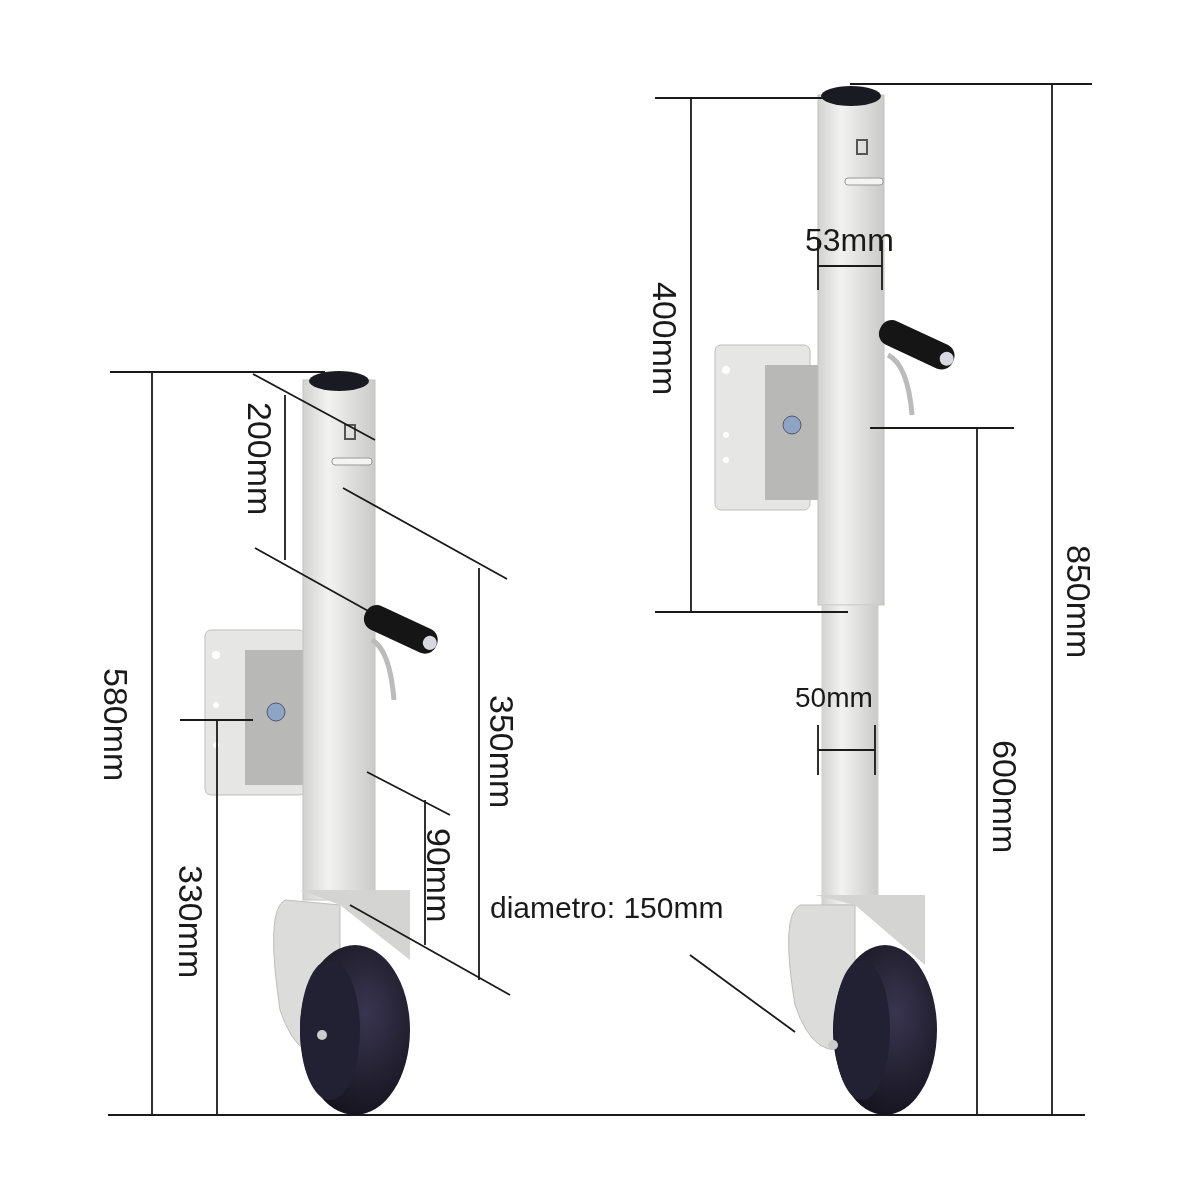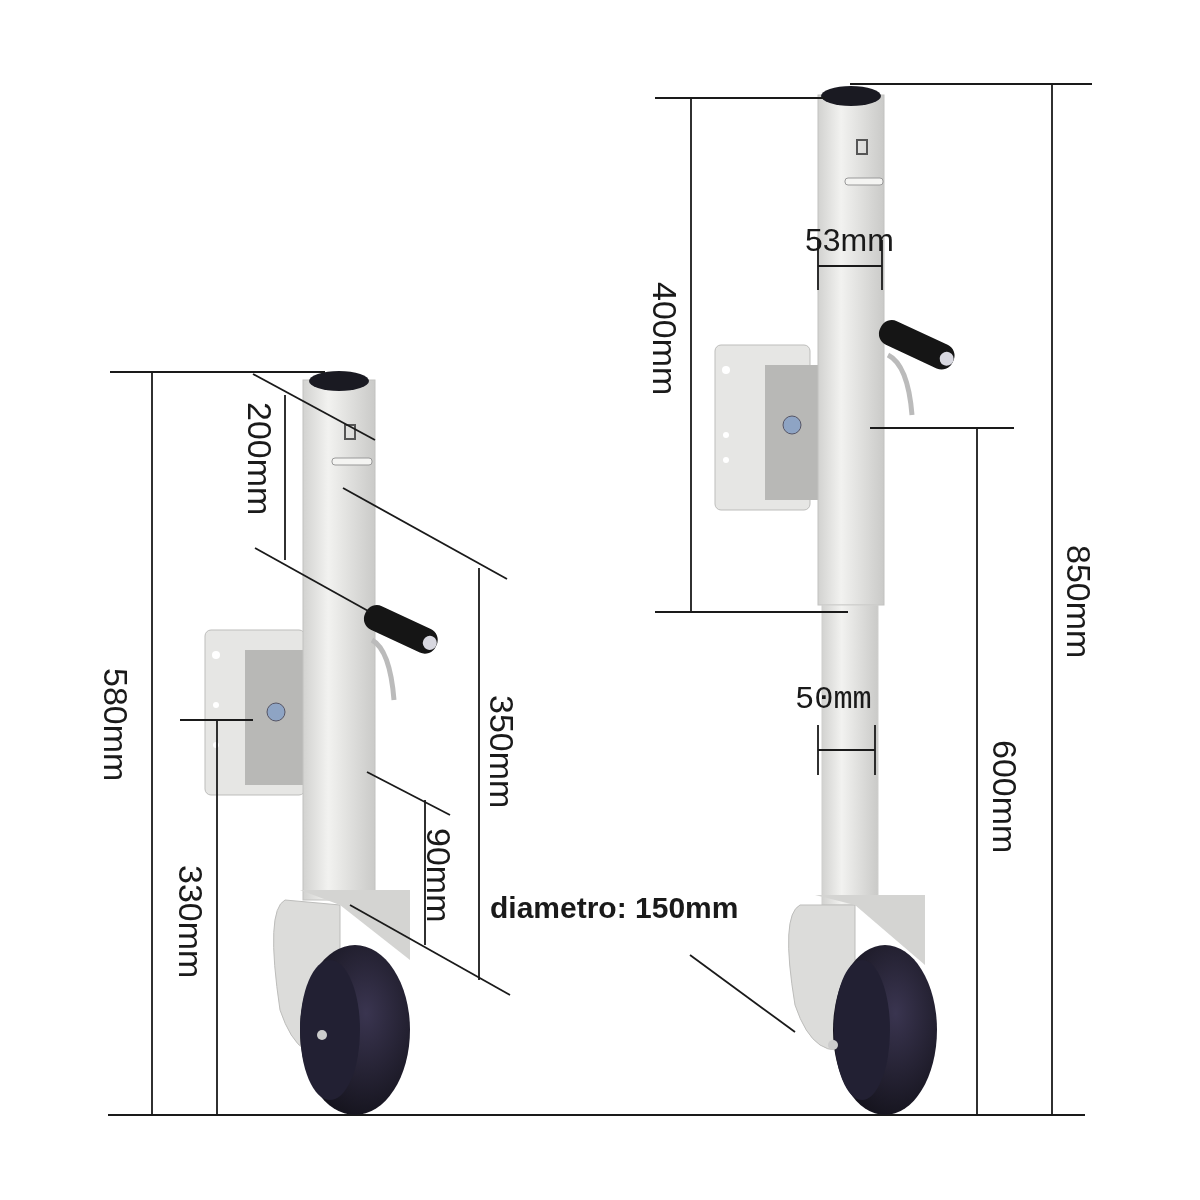--- a/index.html
+++ b/index.html
@@ -1,21 +1,21 @@
 <!DOCTYPE html>
 <html><head>
 <meta charset="utf-8">
 <style>
   html, body { margin: 0; padding: 0; background: #ffffff; }
   body { width: 1200px; height: 1200px; position: relative; overflow: hidden;
          font-family: "Liberation Sans", sans-serif; color: #1a1a1a; }
   svg { position: absolute; left: 0; top: 0; }
   .lbl { position: absolute; font-size: 34px; color: #1a1a1a; white-space: nowrap; line-height: 1; }
   .vert { transform-origin: 0 0; transform: rotate(90deg); }
-  .note { position: absolute; font-size: 30px; line-height: 1.05; text-align: right; white-space: nowrap; font-weight: bold; }
+  .note { position: absolute; font-size: 30px; line-height: 1.05; text-align: right; white-space: nowrap; }
 </style>
 </head>
 <body>
 
 <svg width="1200" height="1200" viewBox="0 0 1200 1200">
   <defs>
     <linearGradient id="tube" x1="0" x2="1">
       <stop offset="0" stop-color="#d2d2d0"></stop>
       <stop offset="0.35" stop-color="#f2f2f0"></stop>
       <stop offset="1" stop-color="#cacac8"></stop>
@@ -120,19 +120,19 @@
 </svg>
 
 <div class="lbl vert" style="left:133px; top:668px;">580mm</div>
 <div class="lbl vert" style="left:277px; top:402px;">200mm</div>
 <div class="lbl vert" style="left:519px; top:695px;">350mm</div>
 <div class="lbl vert" style="left:456px; top:828px;">90mm</div>
 <div class="lbl vert" style="left:208px; top:865px;">330mm</div>
 
 <div class="lbl vert" style="left:682px; top:282px;">400mm</div>
 <div class="lbl" style="left:805px; top:203px; font-size:32px;margin-top:21px;">53mm</div>
-<div class="lbl" style="left:795px; top:684px; font-size:32px;font-family:Liberation Mono, monospace;">50mm</div>
+<div class="lbl" style="left:795px; top:684px; font-size:28px;">50mm</div>
 <div class="lbl vert" style="left:1022px; top:740px;">600mm</div>
 <div class="lbl vert" style="left:1096px; top:545px;">850mm</div>
 
 <div class="note" style="left:490px; top:892px;">
   <div>diametro: 150mm</div>
 </div>
 
 </body></html>

